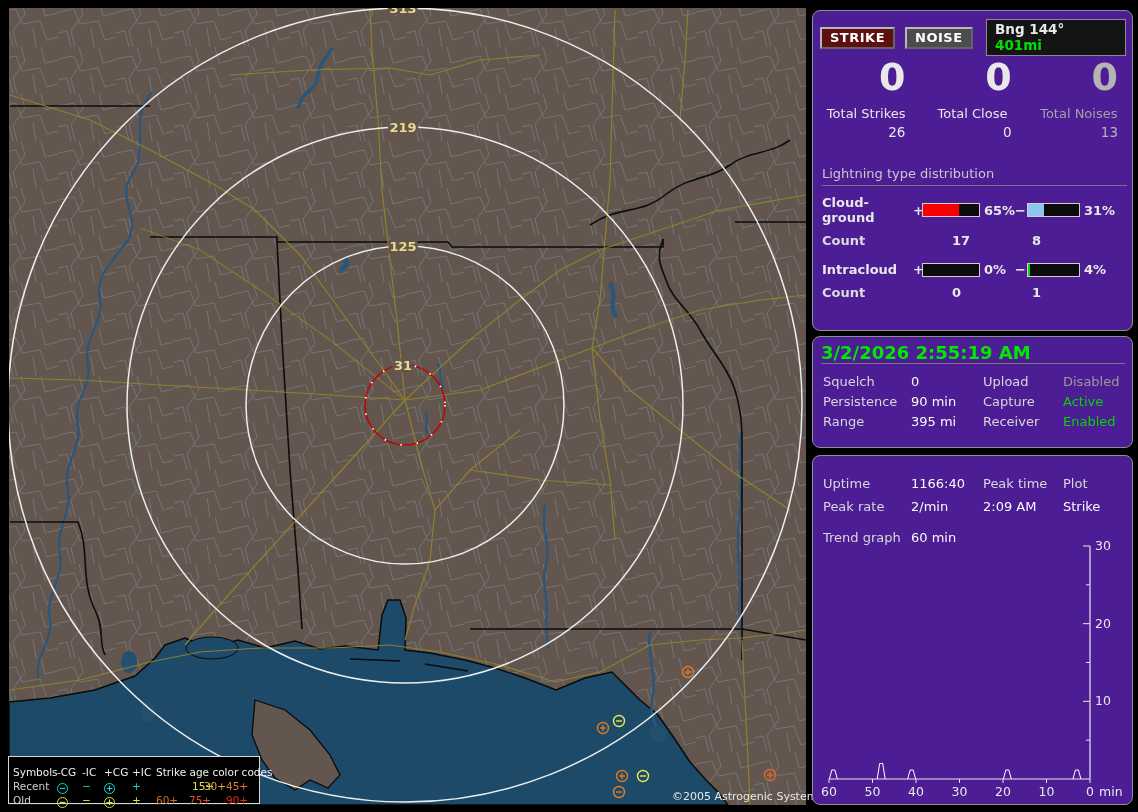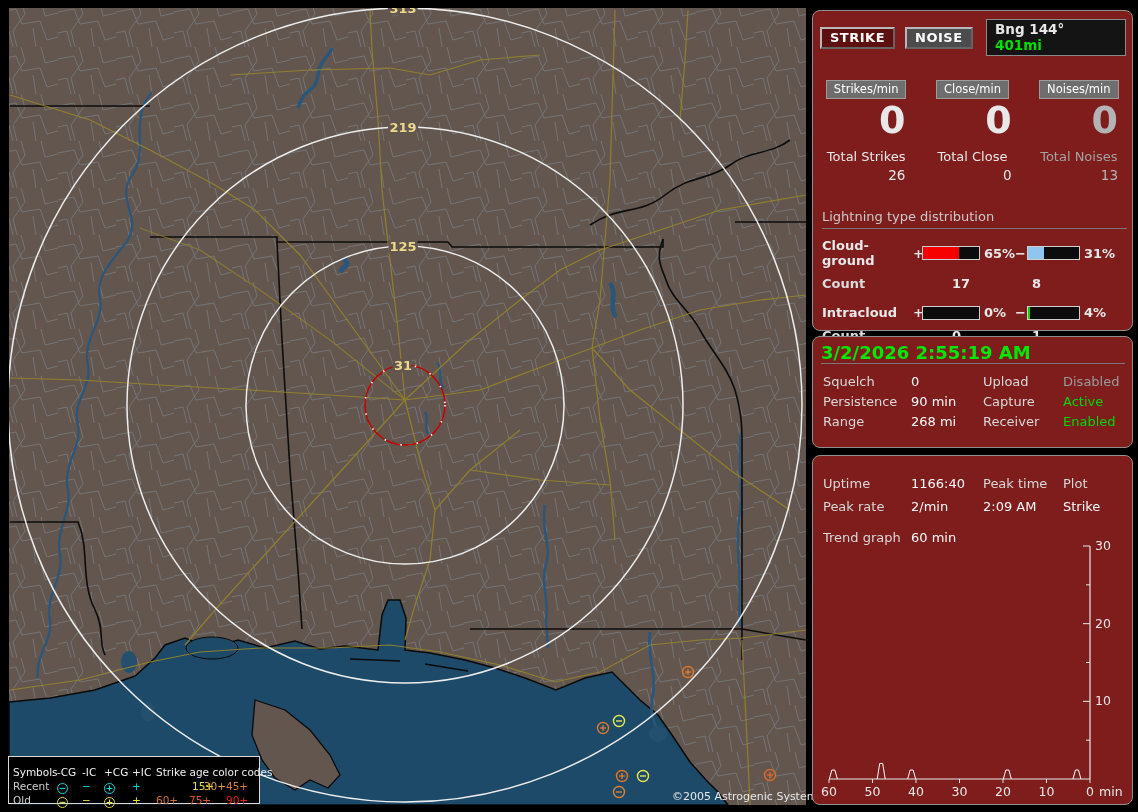--- a/index.html
+++ b/index.html
@@ -15,21 +15,21 @@
   .lg-grid span{white-space:nowrap;}
   .lg-head{color:#f0f0f0;}
   .lg-row-label{color:#cfcfcf;}
   .sym-circ{display:inline-block;width:9px;height:9px;border:1px solid currentColor;border-radius:50%;
             position:relative;top:1px;text-align:center;line-height:8px;font-size:9px;font-weight:bold;}
   .age-head{grid-column:6/9;color:#f0f0f0;}
   .cyan{color:#00dcdc;} .yel{color:#e0e040;}
   
   .copyright{position:absolute;left:672px;top:790px;color:#e8e8e8;font-size:11px;}
   
-  .pbox{position:absolute;left:812px;width:321px;background:#7f1d1d;border:1px solid #8f8f8f;
+  .pbox{position:absolute;left:812px;width:321px;background:#4c1d95;border:1px solid #8f8f8f;
         border-radius:8px;color:#e8e8e8;font-size:13px;box-sizing:border-box;}
   #box1{top:10px;height:321px;}
   #box2{top:336px;height:112px;}
   #box3{top:455px;height:350px;}
   .btnrow{display:flex;align-items:center;margin:8px 6px 0 7px;}
   .tbtn{font-weight:bold;font-size:13px;color:#fff;padding:1px 8px 2px 8px;border:2px outset #b8b8b8;}
   #strikeBtn{background:#5e1010;margin-right:10px;letter-spacing:.5px;}
   #noiseBtn{background:#4c4c4c;letter-spacing:.5px;}
   .bngbar{margin-left:auto;background:#141414;border:1px solid #8a8a8a;padding:1px 6px 2px 8px;
           display:flex;width:124px;justify-content:space-between;font-weight:bold;font-size:13.5px;flex-direction:column;}
@@ -237,25 +237,20 @@
 
   <div class="pbox" id="box1">
     <div class="btnrow">
       <div class="tbtn" id="strikeBtn">STRIKE</div>
       <div class="tbtn" id="noiseBtn">NOISE</div>
       <div class="bngbar">
         <span>Bng 144°</span>
         <span class="bngval">401mi</span>
       </div>
     </div>
-    <div class="cols3 chiprow">
-      <span class="chip">Strikes/min</span>
-      <span class="chip">Close/min</span>
-      <span class="chip">Noises/min</span>
-    </div>
     <div class="cols3">
       <div class="bigzero">0</div>
       <div class="bigzero">0</div>
       <div class="bigzero" style="color: rgb(180, 180, 180);">0</div>
     </div>
     <div class="cols3">
       <div class="totlbl">Total Strikes</div>
       <div class="totlbl">Total Close</div>
       <div class="totlbl" style="color: rgb(162, 162, 162);">Total Noises</div>
     </div>
@@ -321,21 +316,21 @@
       <span class="sval">0</span>
       <span class="slbl">Upload</span>
       <span class="sval" style="color: rgb(154, 154, 154);">Disabled</span>
 
       <span class="slbl">Persistence</span>
       <span class="sval">90 min</span>
       <span class="slbl">Capture</span>
       <span class="sval" style="color: rgb(0, 216, 0);">Active</span>
 
       <span class="slbl">Range</span>
-      <span class="sval">268 mi</span>
+      <span class="sval">395 mi</span>
       <span class="slbl">Receiver</span>
       <span class="sval" style="color: rgb(0, 216, 0);">Enabled</span>
     </div>
   </div>
 
   <div class="pbox" id="box3">
     <div class="stgrid" style="margin-top:16px;">
       <span class="slbl">Uptime</span>
       <span class="sval">1166:40</span>
       <span class="slbl">Peak time</span>

